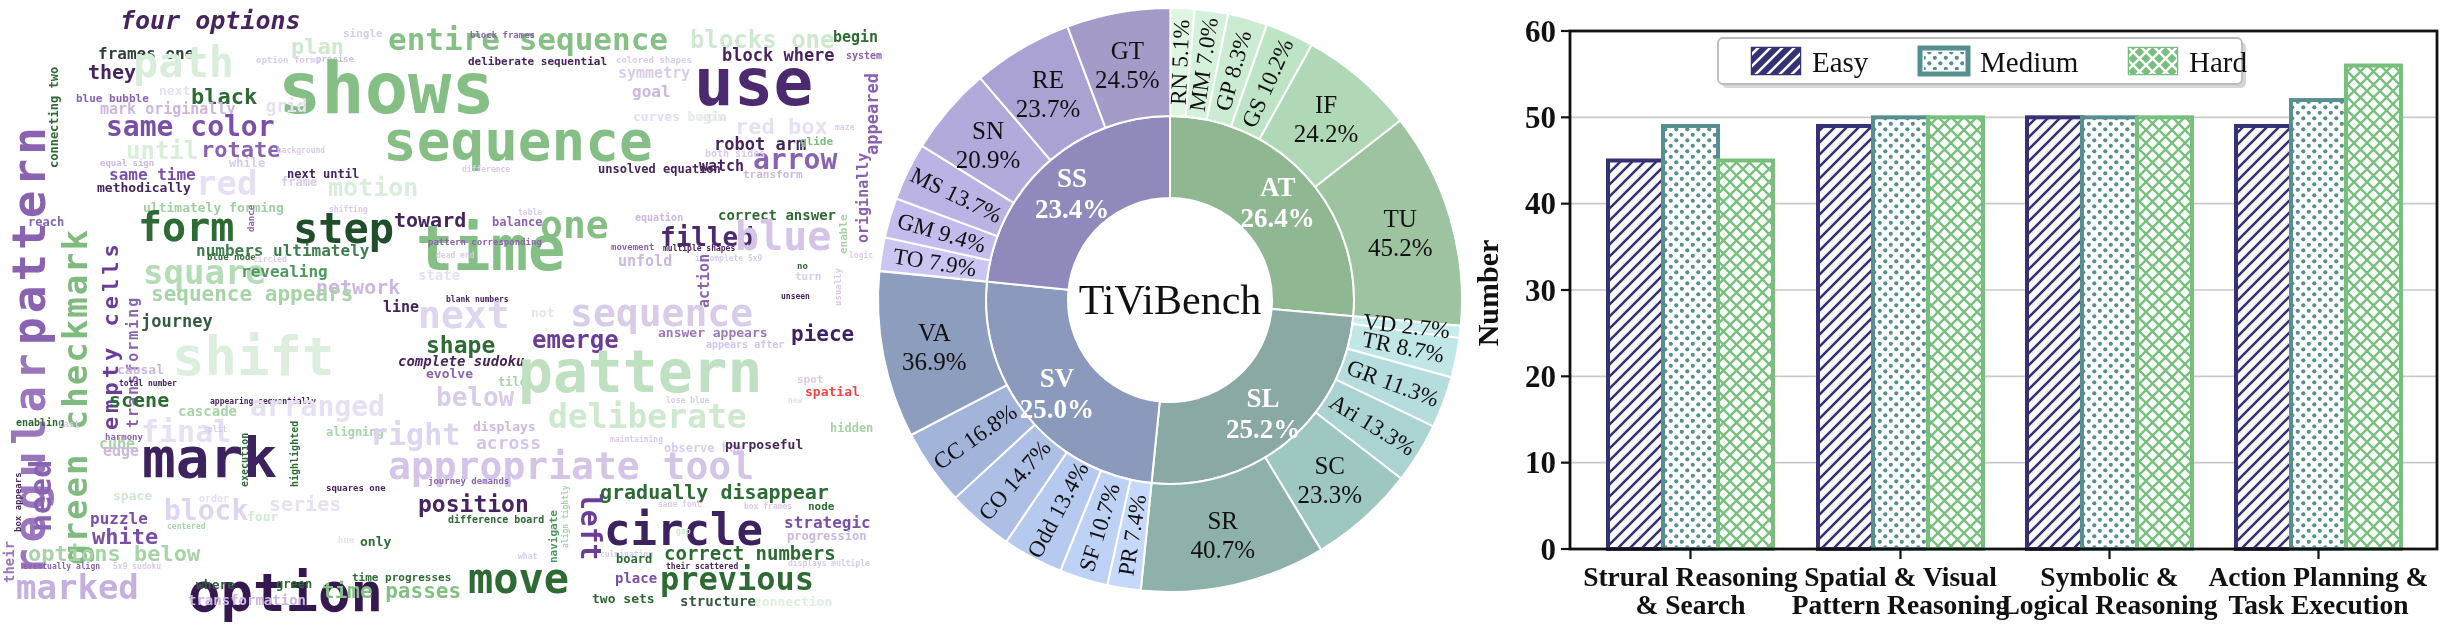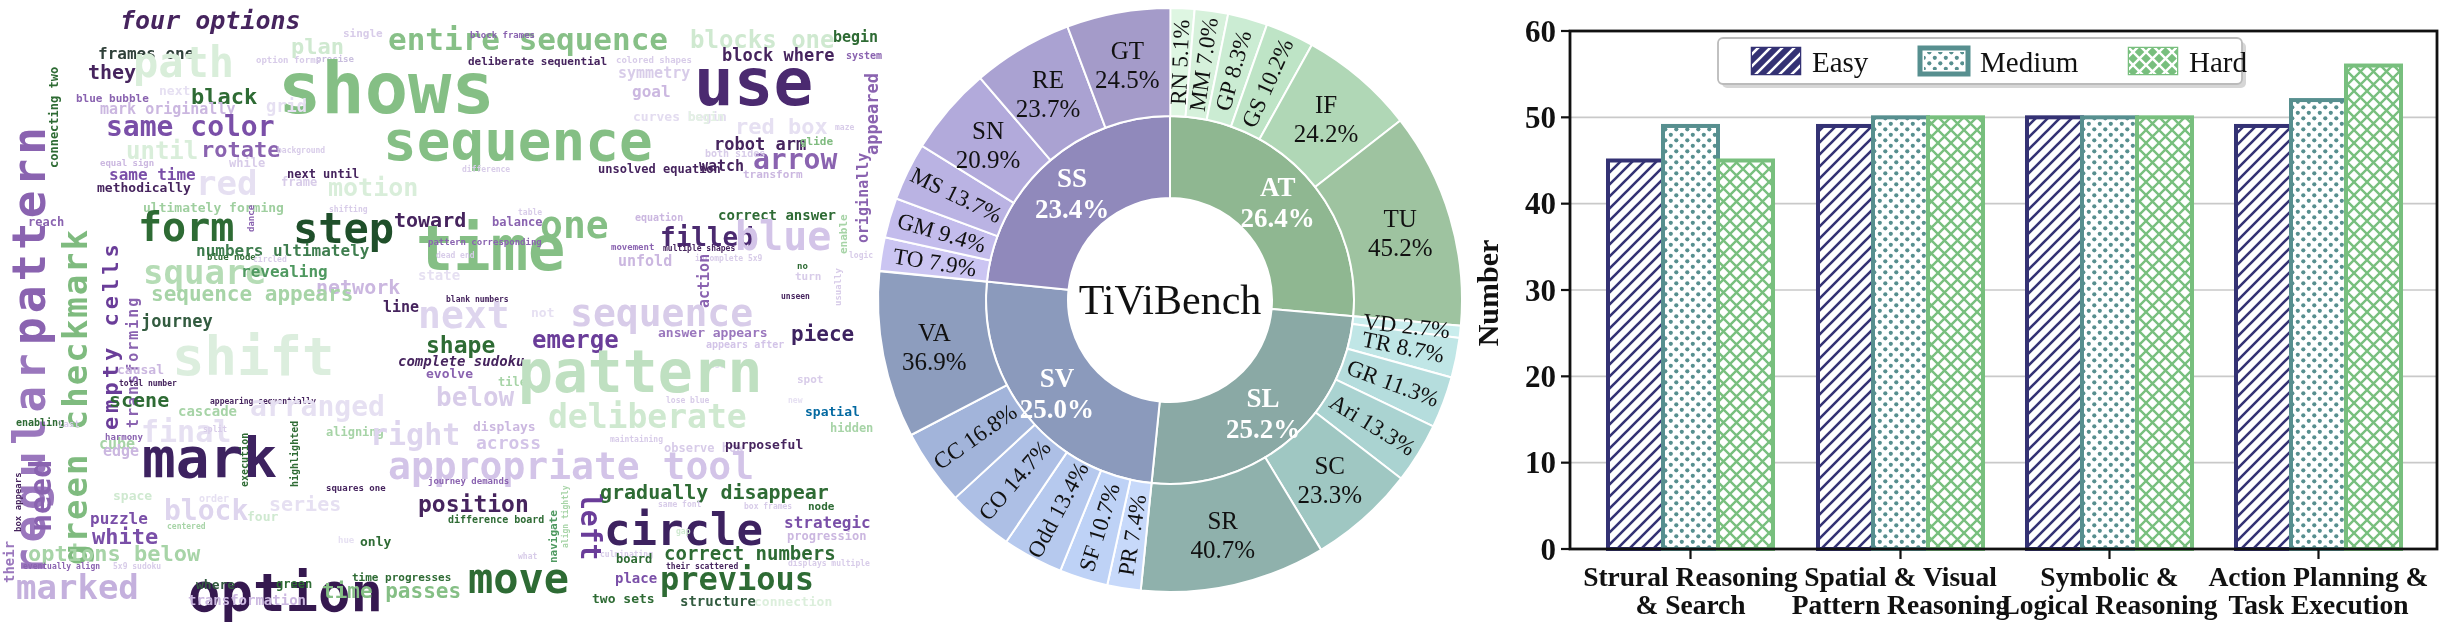--- a/index.html
+++ b/index.html
@@ -136,21 +136,21 @@
       <span class="word" style="left: 532px; top: 328px; font-size: 24px; color: rgb(106, 61, 153);">emerge</span>
       <span class="word" style="left: 398px; top: 354px; font-size: 14px; color: rgb(70, 36, 94); font-style: italic;">complete sudoku</span>
       <span class="word" style="left: 426px; top: 367px; font-size: 13px; color: rgb(138, 99, 176);">evolve</span>
       <span class="word" style="left: 498px; top: 376px; font-size: 12px; color: rgb(167, 212, 167);">tile</span>
       <span class="word" style="left: 436px; top: 384px; font-size: 26px; color: rgb(216, 204, 233);">below</span>
       <span class="word" style="left: 658px; top: 362px; font-size: 8px; color: rgb(230, 224, 242); margin-left: 47px;">must</span>
       <span class="word" style="left: 518px; top: 343px; font-size: 58px; color: rgb(191, 224, 193);">pattern</span>
       <span class="word" style="left: 666px; top: 397px; font-size: 8px; color: rgb(216, 204, 233);">lose blue</span>
       <span class="word" style="left: 788px; top: 397px; font-size: 8px; color: rgb(230, 224, 242);">new</span>
       <span class="word" style="left: 797px; top: 374px; font-size: 11px; color: rgb(216, 204, 233);">spot</span>
-      <span class="word" style="left: 805px; top: 405px; font-size: 13px; color: #0369a1;">spatial</span>
+      <span class="word" style="left: 805px; top: 385px; font-size: 13px; color: #ef4444;">spatial</span>
       <span class="word" style="left: 830px; top: 422px; font-size: 12px; color: rgb(167, 212, 167);">hidden</span>
       <span class="word" style="left: 548px; top: 400px; font-size: 33px; color: rgb(207, 233, 208);">deliberate</span>
       <span class="word" style="left: 610px; top: 436px; font-size: 8px; color: rgb(216, 204, 233);">maintaining</span>
       <span class="word" style="left: 473px; top: 420px; font-size: 13px; color: rgb(203, 183, 224);">displays</span>
       <span class="word" style="left: 476px; top: 434px; font-size: 18px; color: rgb(211, 196, 232);">across</span>
       <span class="word" style="left: 664px; top: 442px; font-size: 12px; color: rgb(216, 204, 233);">observe how</span>
       <span class="word" style="left: 725px; top: 438px; font-size: 13px; color: rgb(70, 36, 94);">purposeful</span>
       <span class="word" style="left: 388px; top: 447px; font-size: 38px; color: rgb(211, 196, 232);">appropriate tool</span>
       <span class="word" style="left: 428px; top: 477px; font-size: 9px; color: rgb(138, 99, 176);">journey demands</span>
       <span class="word" style="left: 16px; top: 418px; font-size: 10px; color: rgb(46, 107, 52);">enabling</span>

